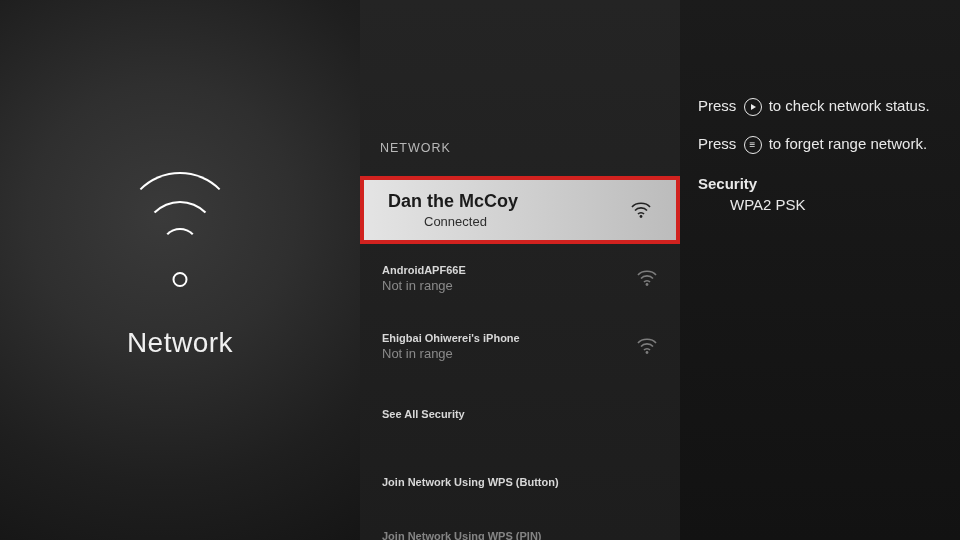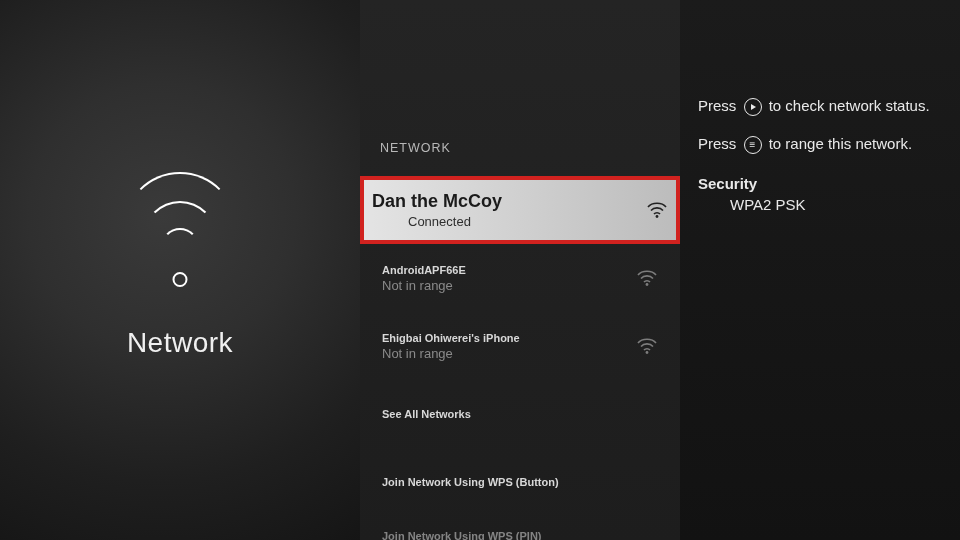--- a/index.html
+++ b/index.html
@@ -109,21 +109,21 @@
   }
 
   .row .text { display: flex; flex-direction: column; }
   .row .title { font-size: 11px; font-weight: 600; color: #d8d8d8; }
   .row .sub   { font-size: 13px; color: #8a8a8a; margin-top: 2px; }
 
   .row.selected {
     background: linear-gradient(to right, #e4e4e4 0%, #bcbcbc 100%);
     border: 4px solid #d1221f;
     box-sizing: border-box;
-    padding: 0 8px;
+    padding: 0 24px;
   }
   .row.selected .title { color: #1b1b1b; font-size: 18px; }
   .row.selected .sub   { color: #2e2e2e; margin-left: 36px; }
 
   .row.simple .title { font-weight: 600; color: #d8d8d8; }
 
   .row.cut { opacity: 0.55; height: 40px; }
 
   .wifi-icon { display: inline-flex; }
   .wifi-icon svg { display: block; }
@@ -232,21 +232,21 @@
             <path d="M2 6 C6 1 16 1 20 6" stroke-width="1.6" fill="none"></path>
             <path d="M5 9.5 C8 6 14 6 17 9.5" stroke-width="1.6" fill="none"></path>
             <path d="M8 13 C9.5 11.3 12.5 11.3 14 13" stroke-width="1.6" fill="none"></path>
             <circle cx="11" cy="15.5" r="1.4"></circle>
           </svg>
         </span>
       </div>
 
       <div class="row simple">
         <div class="text">
-          <span class="title">See All Networks</span>
+          <span class="title">See All Security</span>
         </div>
       </div>
 
       <div class="row simple">
         <div class="text">
           <span class="title">Join Network Using WPS (Button)</span>
         </div>
       </div>
 
       <div class="row simple cut">
@@ -260,19 +260,19 @@
 
   <div class="right">
     <div class="hint">
       <span>Press</span>
       <span class="glyph play"></span>
       <span>to check network status.</span>
     </div>
     <div class="hint">
       <span>Press</span>
       <span class="glyph menu"></span>
-      <span>to range this network.</span>
+      <span>to forget range network.</span>
     </div>
     <div class="sec-label">Security</div>
     <div class="sec-value">WPA2 PSK</div>
   </div>
 
 </div>
 
 </body></html>

